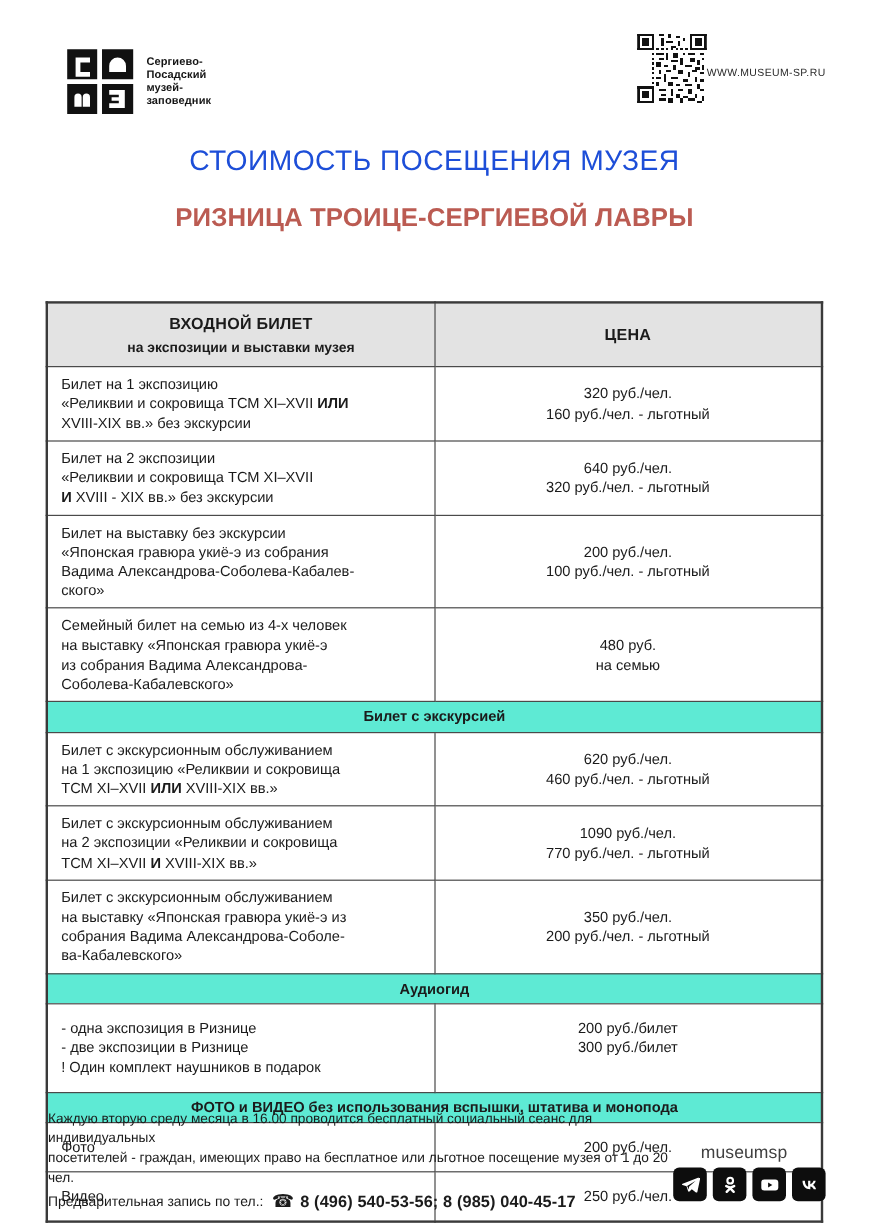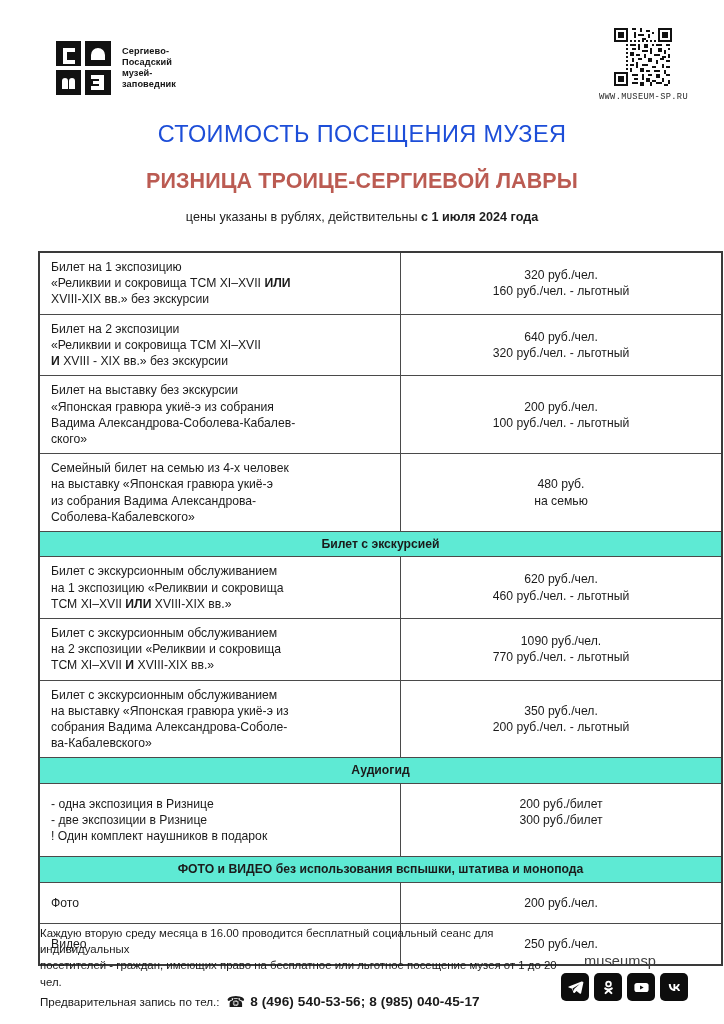--- a/index.html
+++ b/index.html
@@ -49,23 +49,22 @@
     letter-spacing: 0.1px;
     color: #141414;
     white-space: pre-line;
   }
 
   .qr-block {
     position: absolute;
     right: 36px;
     top: 28px;
     display: flex;
-    flex-direction: column;
+    flex-direction: row;
     align-items: center;
-    font-family: Liberation Mono, monospace;
   }
   .qr-code {
     width: 58px;
     height: 58px;
     display: block;
   }
   .site-url {
     margin-top: 6px;
     font-size: 8.7px;
     letter-spacing: 0.35px;
@@ -353,28 +352,34 @@
           </g>
         </svg>
       </span>
       <span class="site-url">WWW.MUSEUM-SP.RU</span>
     </div>
   </div>
 
   <div class="titles">
     <div class="title-main">СТОИМОСТЬ ПОСЕЩЕНИЯ МУЗЕЯ</div>
     <div class="title-accent" style="color: rgb(187, 91, 82);">РИЗНИЦА ТРОИЦЕ-СЕРГИЕВОЙ ЛАВРЫ</div>
-    <div class="title-note">
-      <span>цены указаны в рублях, действительны </span><b>с 1 июля 2024 года</b>
-    </div>
   </div>
 
   <div class="table-wrap">
     <table class="price">
       <tbody>
+        <tr>
+          <td class="head">
+            <div class="head-line1">ВХОДНОЙ БИЛЕТ</div>
+            <div class="head-line2">на экспозиции и выставки музея</div>
+          </td>
+          <td class="head">
+            <div class="head-price">ЦЕНА</div>
+          </td>
+        </tr>
       <tr>
             <td class="desc">
               <span class="cell-line"><span>Билет на 1 экспозицию</span></span>
               <span class="cell-line"><span>«Реликвии и сокровища ТСМ XI–XVII </span><span class="bold">ИЛИ</span></span>
               <span class="cell-line"><span>XVIII-XIX вв.» без экскурсии</span></span>
             </td>
             <td class="price-cell">
               <span class="cell-line">320 руб./чел.</span>
               <span class="cell-line">160 руб./чел. - льготный</span>
             </td>

